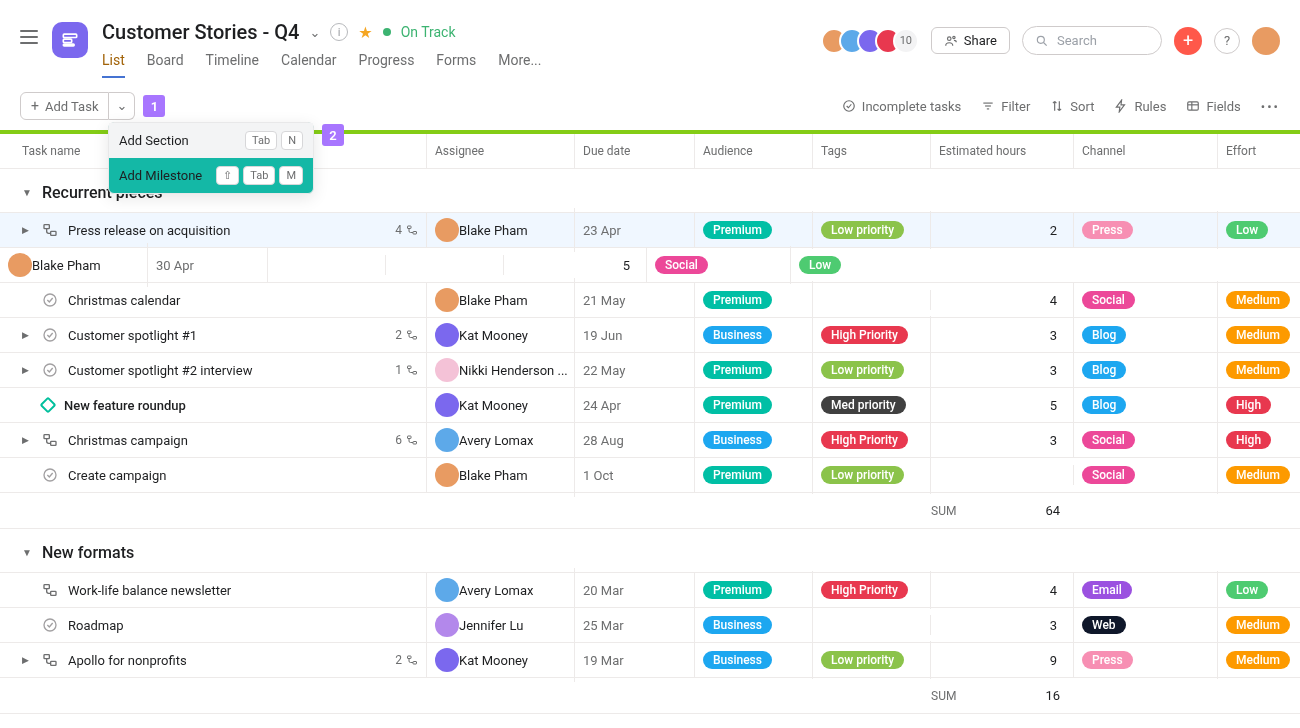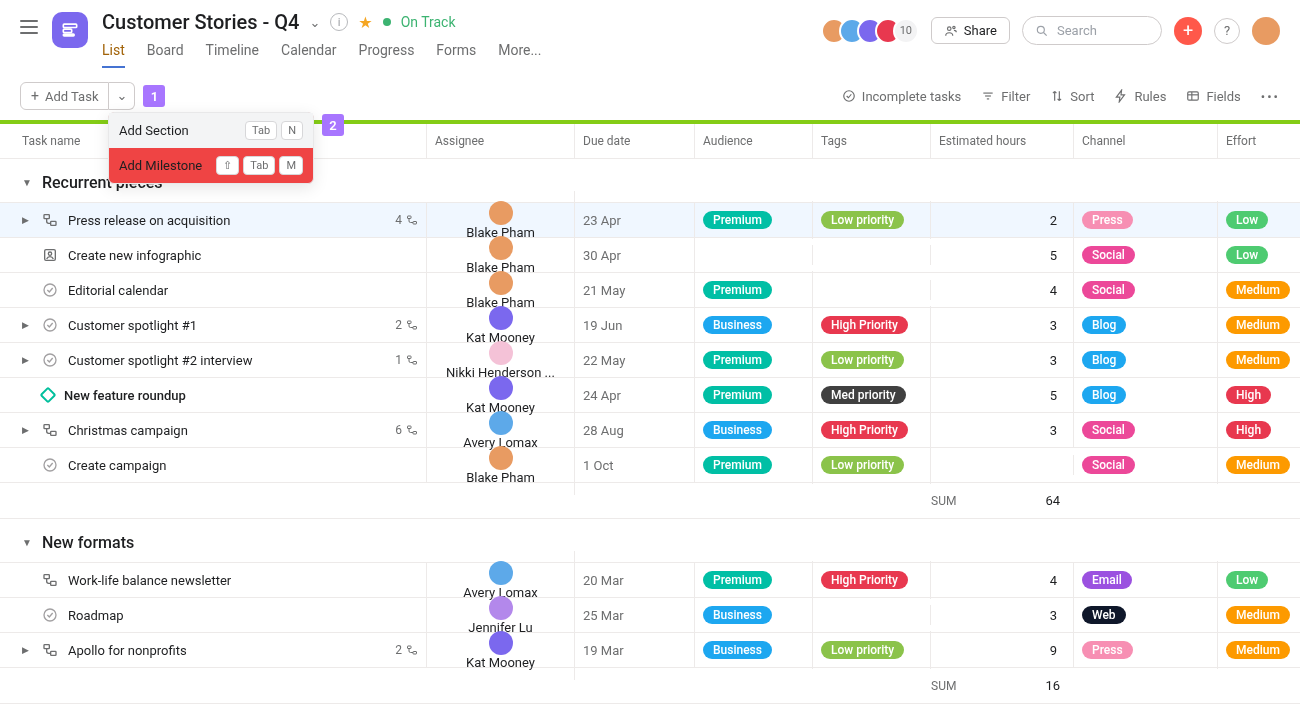--- a/index.html
+++ b/index.html
@@ -1,17 +1,17 @@
 <!DOCTYPE html>
 <html><head>
 <meta charset="utf-8">
 <style>
 * { box-sizing: border-box; margin: 0; padding: 0; }
 body { font-family: -apple-system, BlinkMacSystemFont, "Segoe UI", Roboto, Helvetica, Arial, sans-serif; font-size: 13px; color: #1e1f21; background: #fff; width: 1300px; height: 728px; overflow: hidden; }
-.topbar { display: flex; align-items: flex-start; padding: 10px 20px 0 20px; gap: 14px; }
+.topbar { display: flex; align-items: flex-start; padding: 20px 20px 0 20px; gap: 14px; }
 .hamburger { display:flex; flex-direction:column; gap:4px; margin-top:10px; cursor:pointer;}
 .hamburger span { width:18px; height:2px; background:#6d6e6f; border-radius:2px;}
 .proj-icon { width:36px; height:36px; border-radius:10px; background:#7b68ee; display:flex; align-items:center; justify-content:center; color:#fff; margin-top:2px;}
 .proj-icon svg { width:20px; height:20px; }
 .title-wrap { flex:1; }
 .title-row { display:flex; align-items:center; gap:10px; }
 .title { font-size:20px; font-weight:500; }
 .chev { color:#6d6e6f; }
 .info-i { width:18px; height:18px; border-radius:50%; border:1.5px solid #b7b9bc; color:#b7b9bc; display:flex; align-items:center; justify-content:center; font-size:11px; font-weight:600;}
 .star { color:#f5a623; font-size:16px;}
@@ -28,21 +28,21 @@
 .share-btn { display:flex; align-items:center; gap:6px; padding:5px 12px; border:1px solid #cfcbcb; border-radius:6px; background:#fff; cursor:pointer; font-size:13px;}
 .search-box { display:flex; align-items:center; gap:8px; padding:6px 12px; border:1px solid #cfcbcb; border-radius:16px; width:140px; color:#9ca1a8;}
 .plus-btn { width:28px; height:28px; border-radius:50%; background:#ff584a; color:#fff; display:flex; align-items:center; justify-content:center; font-size:18px; cursor:pointer;}
 .help-btn { width:26px; height:26px; border-radius:50%; border:1.5px solid #cfcbcb; color:#6d6e6f; display:flex; align-items:center; justify-content:center; font-size:13px; cursor:pointer;}
 .me-avatar { width:28px; height:28px; border-radius:50%; background:#e89b62;}
 .toolbar { display:flex; align-items:center; justify-content:space-between; padding:14px 20px 10px 20px;}
 .tool-left { display:flex; align-items:center; gap:8px; position:relative;}
 .add-task-btn { display:flex; align-items:center; gap:6px; padding:5px 10px; border:1px solid #cfcbcb; border-radius:6px 0 0 6px; background:#fff; font-size:13px; color:#6d6e6f;}
 .add-task-caret { padding:5px 7px; border:1px solid #cfcbcb; border-left:none; border-radius:0 6px 6px 0; background:#fff; color:#6d6e6f;}
 .callout { width:22px; height:22px; background:#a876ff; color:#fff; display:flex; align-items:center; justify-content:center; font-size:13px; font-weight:600; border-radius:3px;}
-.dropdown { position:absolute; top:30px; left:88px; width:206px; background:#ef4444; border:1px solid #e8e8e9; border-radius:6px; box-shadow:0 4px 16px rgba(0,0,0,.1); z-index:10;}
+.dropdown { position:absolute; top:30px; left:88px; width:206px; background:#14b8a6; border:1px solid #e8e8e9; border-radius:6px; box-shadow:0 4px 16px rgba(0,0,0,.1); z-index:10;}
 .dd-item { display:flex; align-items:center; justify-content:space-between; padding:8px 10px; font-size:13px; cursor:pointer;}
 .dd-item:first-child { background:#f3f4f5; }
 .kbd-group { display:flex; gap:4px;}
 .kbd { border:1px solid #d7d7d9; border-radius:4px; background:#fff; padding:2px 6px; font-size:11px; color:#6d6e6f; font-family:inherit;}
 .callout2 { position:absolute; top:32px; left:302px; }
 .tool-right { display:flex; align-items:center; gap:20px; color:#6d6e6f; font-size:13px;}
 .tool-right .tbtn { display:flex; align-items:center; gap:6px; cursor:pointer;}
 .more-dots { letter-spacing:2px; cursor:pointer;}
 .table-header { display:flex; border-top:4px solid #84cc16; border-bottom:1px solid #edeae9; color:#6d6e6f; font-size:12px; }
 .table-header > div, .row > div { padding:10px 8px; border-right:1px solid #edeae9; overflow:hidden; white-space:nowrap; text-overflow:ellipsis;}
@@ -59,21 +59,21 @@
 .section-row .tri { font-size:10px; color:#6d6e6f; cursor:pointer;}
 .row { display:flex; align-items:center; border-bottom:1px solid #edeae9; font-size:13px; height:35px;}
 .row.highlight { background:#f0f7ff; }
 .task-cell { display:flex; align-items:center; gap:10px; padding-left:22px !important;}
 .tri-small { font-size:9px; color:#6d6e6f; width:10px;}
 .task-icon { width:16px; height:16px; color:#6d6e6f; flex-shrink:0; display:flex; align-items:center; justify-content:center;}
 .task-icon.diamond { border:2px solid #00bf9c; transform:rotate(45deg); width:12px; height:12px; border-radius:2px;}
 .task-name { flex:1; overflow:hidden; text-overflow:ellipsis;}
 .task-name.bold { font-weight:500; }
 .subtask-count { color:#6d6e6f; font-size:12px; display:flex; align-items:center; gap:4px;}
-.assignee-cell { display:flex; align-items:center; gap:0;flex-direction:column;}
+.assignee-cell { display:flex; align-items:center; gap:0;}
 .mini-av { width:24px; height:24px; border-radius:50%; flex-shrink:0;}
 .due-cell { color:#6d6e6f; }
 .pill { display:inline-block; padding:2px 10px; border-radius:10px; font-size:12px; color:#fff; font-weight:500;}
 .hours-cell { color:#1e1f21; text-align:right; padding-right:16px !important;}
 .sum-row { display:flex; border-bottom:1px solid #edeae9;align-items:flex-end;}
 .sum-label { margin-left:931px; width:60px; color:#6d6e6f; font-size:12px; padding:10px 0;}
 .sum-val { width:85px; text-align:right; padding:10px 16px 10px 0; font-size:13px;}
 svg { display:block; }
 </style>
 </head>
@@ -249,52 +249,41 @@
         <span>Blake Pham</span>
       </div>
       <div class="col-due due-cell">23 Apr</div>
       <div class="col-aud"><span class="pill" style="background:#00bfa5">Premium</span></div>
       <div class="col-tags"><span class="pill" style="background:#8bc34a">Low priority</span></div>
       <div class="col-hours hours-cell">2</div>
       <div class="col-channel"><span class="pill" style="background:#f78fb3">Press</span></div>
       <div class="col-effort"><span class="pill" style="background:#4ecb71">Low</span></div>
     </div>
     <div class="row">
-      <div class="col-task task-cell">
-        <span class="tri-small"></span>
-        <span class="task-icon">
-          <svg width="16" height="16" viewBox="0 0 24 24" fill="none" stroke="#6d6e6f" stroke-width="2">
-            <rect x="4" y="4" width="16" height="16" rx="2"></rect>
-            <circle cx="12" cy="10" r="2.5"></circle>
-            <path d="M7 18c1-2.5 3-3.5 5-3.5s4 1 5 3.5"></path>
-          </svg>
-        </span>
-        <span class="task-name">Create new infographic</span>
-      </div>
       <div class="col-assignee assignee-cell">
         <span class="mini-av" style="background:#e89b62"></span>
         <span>Blake Pham</span>
       </div>
       <div class="col-due due-cell">30 Apr</div>
       <div class="col-aud"></div>
       <div class="col-tags"></div>
       <div class="col-hours hours-cell">5</div>
       <div class="col-channel"><span class="pill" style="background:#ec4899">Social</span></div>
       <div class="col-effort"><span class="pill" style="background:#4ecb71">Low</span></div>
     </div>
     <div class="row">
       <div class="col-task task-cell">
         <span class="tri-small"></span>
         <span class="task-icon">
           <svg width="16" height="16" viewBox="0 0 24 24" fill="none" stroke="#a2a0a2" stroke-width="2">
             <circle cx="12" cy="12" r="9"></circle>
             <path d="M8 12l3 3 5-6"></path>
           </svg>
         </span>
-        <span class="task-name">Editorial calendar</span>
+        <span class="task-name">Christmas calendar</span>
       </div>
       <div class="col-assignee assignee-cell">
         <span class="mini-av" style="background:#e89b62"></span>
         <span>Blake Pham</span>
       </div>
       <div class="col-due due-cell">21 May</div>
       <div class="col-aud"><span class="pill" style="background:#00bfa5">Premium</span></div>
       <div class="col-tags"></div>
       <div class="col-hours hours-cell">4</div>
       <div class="col-channel"><span class="pill" style="background:#ec4899">Social</span></div>

